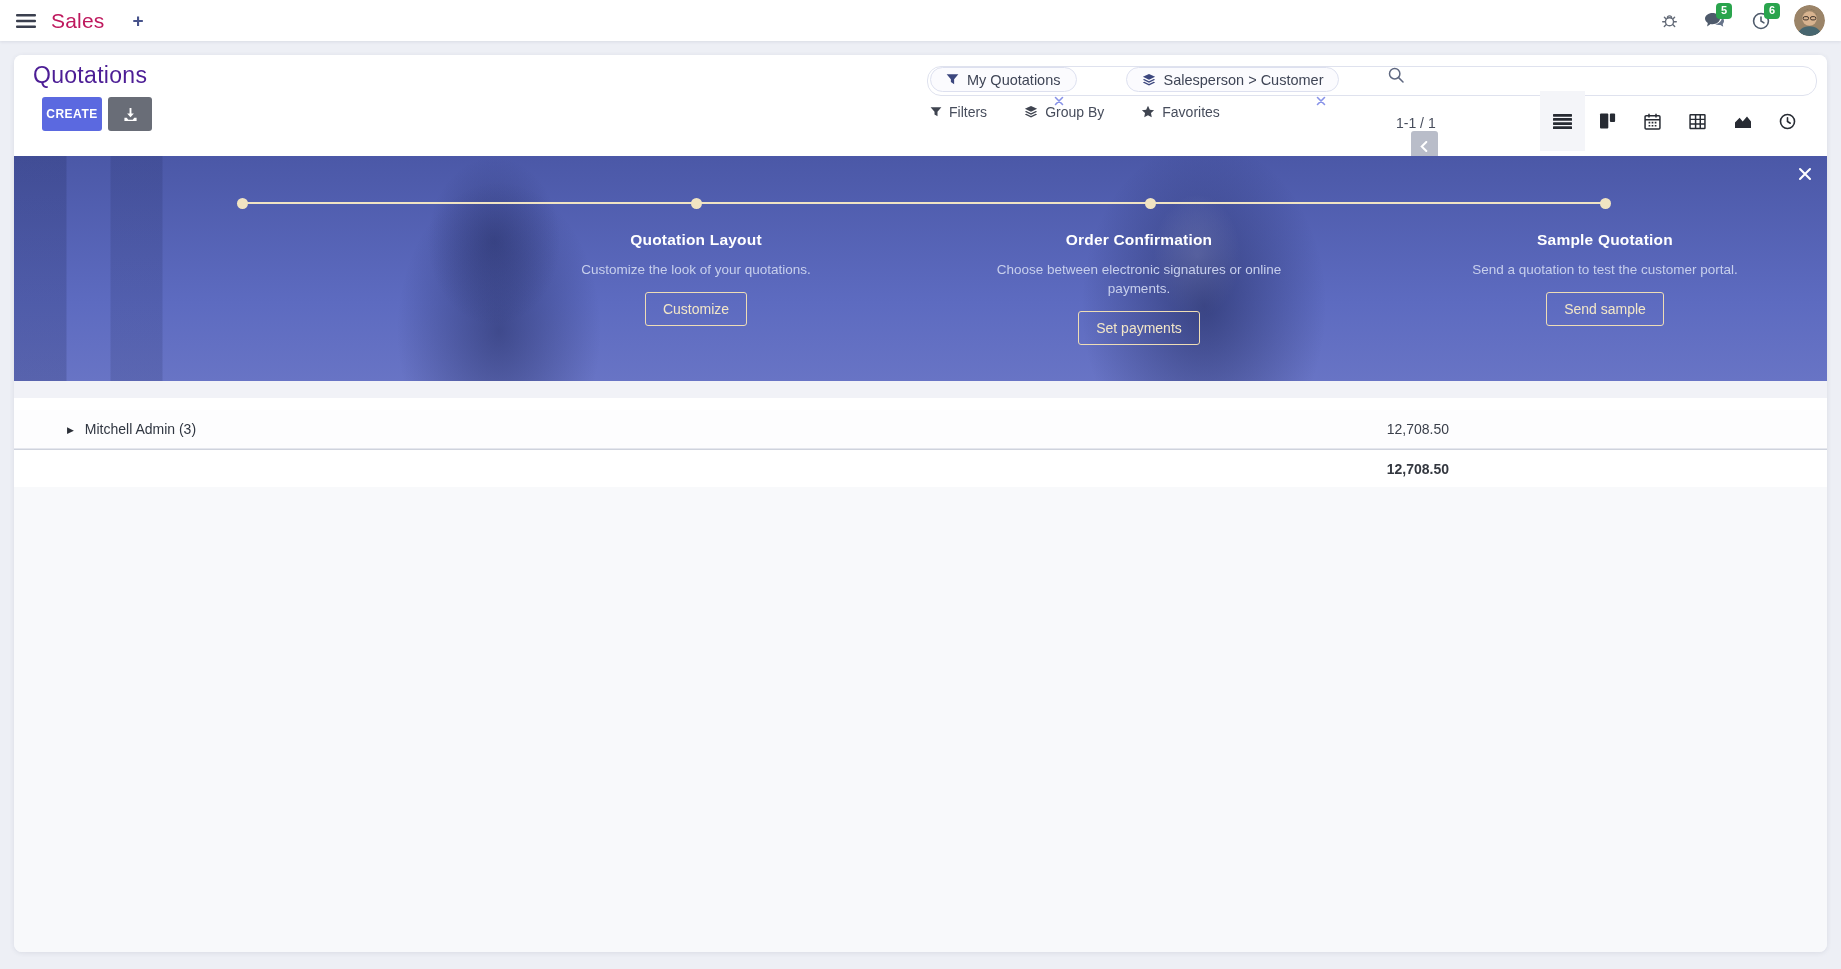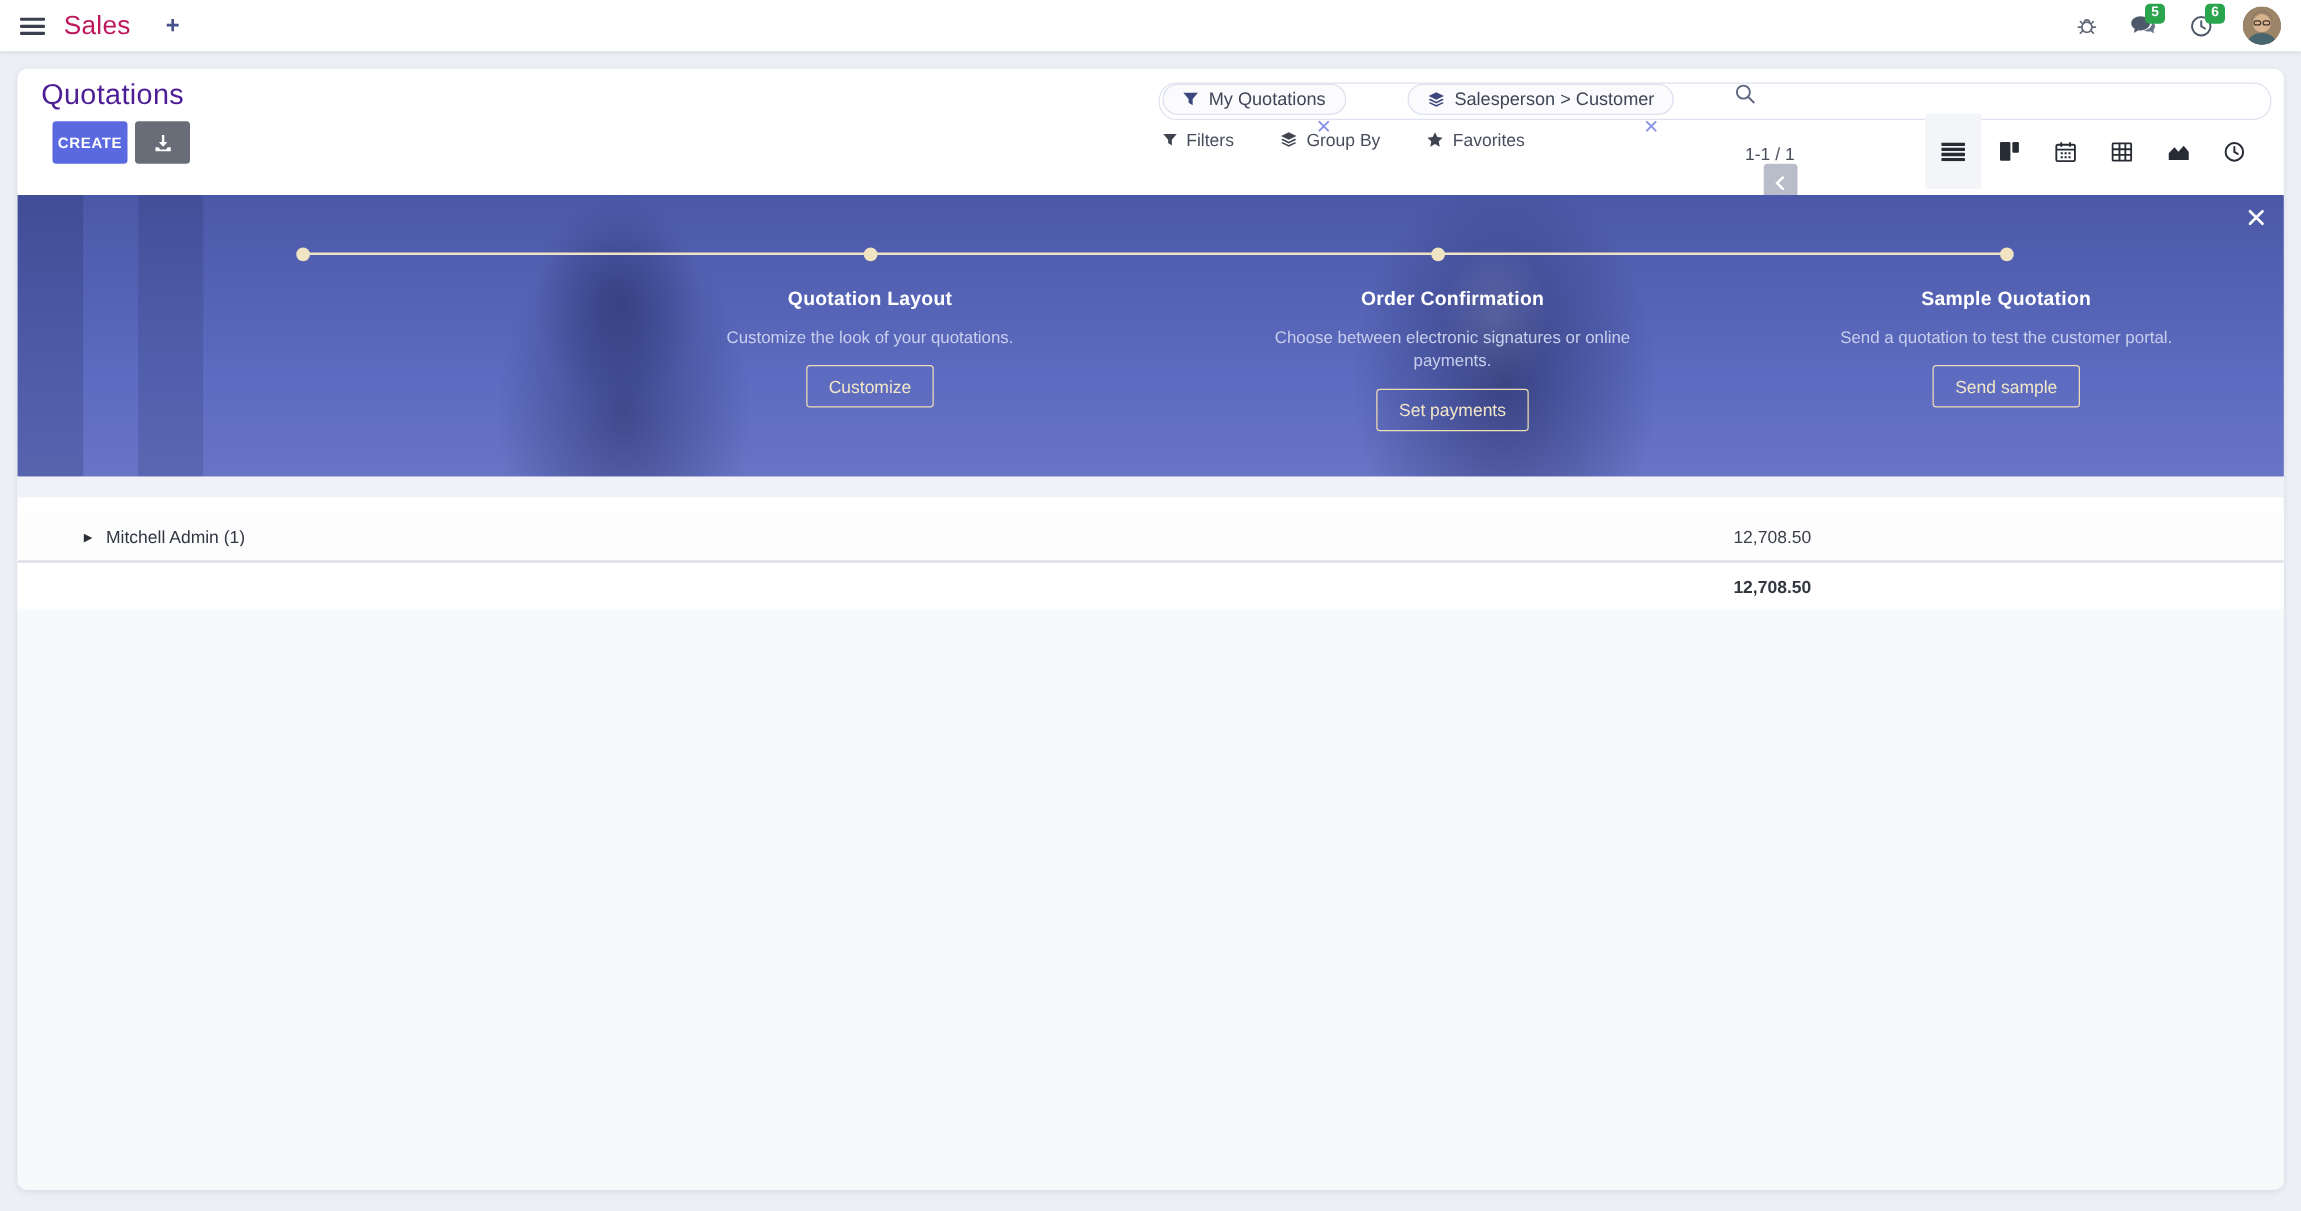--- a/index.html
+++ b/index.html
@@ -326,21 +326,21 @@
     <div class="timeline-dot" style="left:222.5px;"></div>
     <div class="timeline-dot" style="left:676.5px;"></div>
     <div class="timeline-dot" style="left:1130.5px;"></div>
     <div class="timeline-dot" style="left:1585.5px;"></div>
 
     <div class="banner-step" style="left:517px;">
       <div class="step-title">Quotation Layout</div>
       <div class="step-desc">Customize the look of your quotations.</div>
       <button class="step-btn">Customize</button>
     </div>
-    <div class="banner-step" style="left:983px;">
+    <div class="banner-step" style="left:960px;">
       <div class="step-title">Order Confirmation</div>
       <div class="step-desc">Choose between electronic signatures or online payments.</div>
       <button class="step-btn">Set payments</button>
     </div>
     <div class="banner-step" style="left:1426px;">
       <div class="step-title">Sample Quotation</div>
       <div class="step-desc">Send a quotation to test the customer portal.</div>
       <button class="step-btn">Send sample</button>
     </div>
 
@@ -352,21 +352,21 @@
   </div>
 
   <div class="gap-band"></div>
 
   <div class="table-card">
 
     <div class="trow group-row">
       <div class="c-check"></div>
       <div style="grid-column:2 / span 4;">
         <span class="group-caret">▶</span>
-        <span>Mitchell Admin (1)</span>
+        <span>Mitchell Admin (3)</span>
       </div>
       <div class="c-total" style="grid-column:7;">12,708.50</div>
       <div></div>
         <div></div>
     </div>
 
     <div class="trow footer-row">
       <div class="c-check"></div>
       <div style="grid-column:2 / span 4;"></div>
       <div class="c-total" style="grid-column:7;">12,708.50</div>

